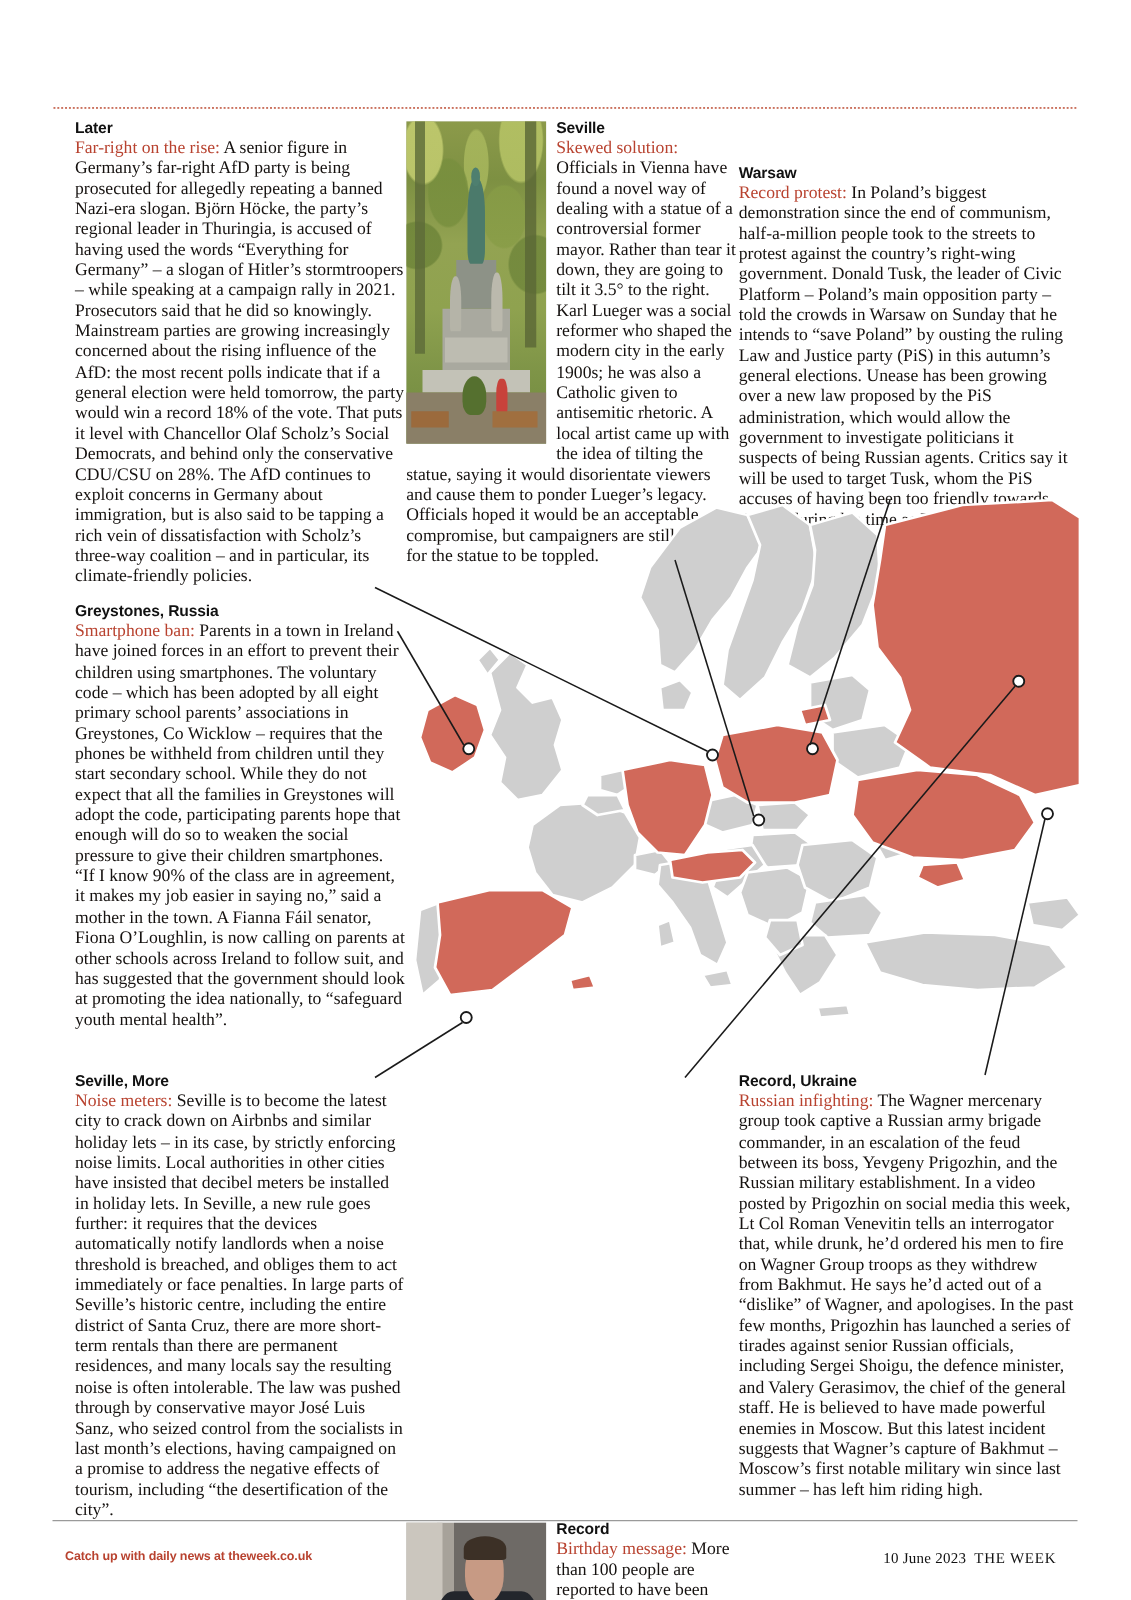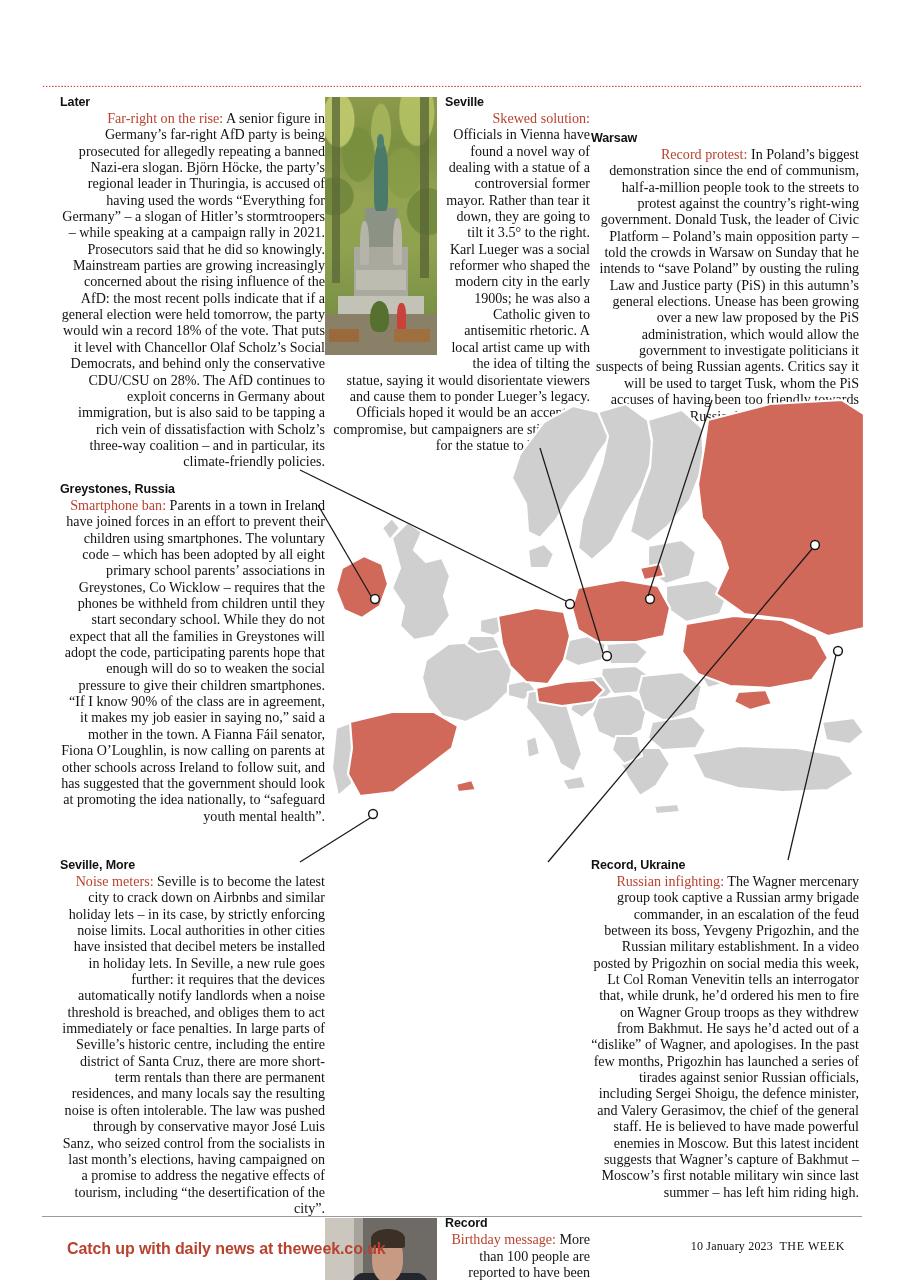--- a/index.html
+++ b/index.html
@@ -62,21 +62,21 @@
     color:#111;
     letter-spacing:-.1px;
     margin:0 0 1px 0;
     line-height:14px;
   }
   .body-text{
     font-family:"Liberation Serif", serif;
     font-size:14.1px;
     line-height:16.35px;
     color:#15110f;
-    text-align:right;
+    text-align:left;
     margin:0;
     hyphens:none;
   }
   .lede{color:#b8422f;font-weight:400;}
 
   
   .wrapcol{position:relative;}
   .photo{
     float:left;
     width:112px;
@@ -133,23 +133,23 @@
   .map svg{display:block;width:535px;height:470px;}
 
   
   .leaders{position:absolute;left:0;top:0;width:905px;height:1280px;pointer-events:none;}
 
   
   .footer-rule{
     position:absolute;left:42px;top:1216px;width:820px;height:1px;background:#9a9a9a;
   }
   .footer-left{
-    position:absolute;left:67px;top:1240px;
+    position:absolute;left:52px;top:1240px;
     font-family:"Liberation Sans", sans-serif;
-    font-size:16px;font-weight:700;color:#b8422f;letter-spacing:-.1px;
+    font-size:10px;font-weight:700;color:#b8422f;letter-spacing:-.1px;
   }
   .footer-right{
     position:absolute;right:60px;top:1239px;
     font-family:"Liberation Serif", serif;
     font-size:12px;color:#111;letter-spacing:.2px;
   }
   .footer-right .tw{font-variant:small-caps;letter-spacing:.6px;text-align:right;}
 </style>
 </head>
 <body>
@@ -310,16 +310,16 @@
   </div>
 
   <div class="col col-right-b">
     <div class="kicker">Record, Ukraine</div>
     <p class="body-text"><span class="lede">Russian infighting:</span><span> The Wagner mercenary group took captive a Russian army brigade commander, in an escalation of the feud between its boss, Yevgeny Prigozhin, and the Russian military establishment. In a video posted by Prigozhin on social media this week, Lt Col Roman Venevitin tells an interrogator that, while drunk, he’d ordered his men to fire on Wagner Group troops as they withdrew from Bakhmut. He says he’d acted out of a “dislike” of Wagner, and apologises. In the past few months, Prigozhin has launched a series of tirades against senior Russian officials, including Sergei Shoigu, the defence minister, and Valery Gerasimov, the chief of the general staff. He is believed to have made powerful enemies in Moscow. But this latest incident suggests that Wagner’s capture of Bakhmut – Moscow’s first notable military win since last summer – has left him riding high.</span></p>
   </div>
 
   <div class="footer-rule"></div>
   <div class="footer-left">Catch up with daily news at theweek.co.uk</div>
   <div class="footer-right">
-    <span>10 January 2023</span>&nbsp;&nbsp;<span class="tw">THE WEEK</span>
+    <span>10 June 2023</span>&nbsp;&nbsp;<span class="tw">THE WEEK</span>
   </div>
 
 </div>
 
 </body></html>

